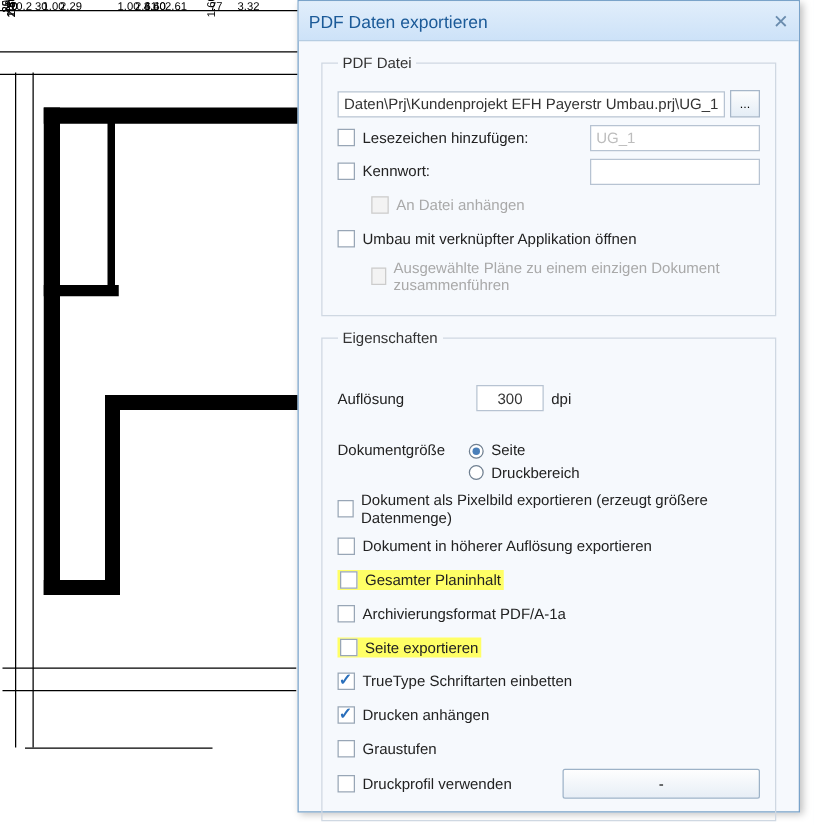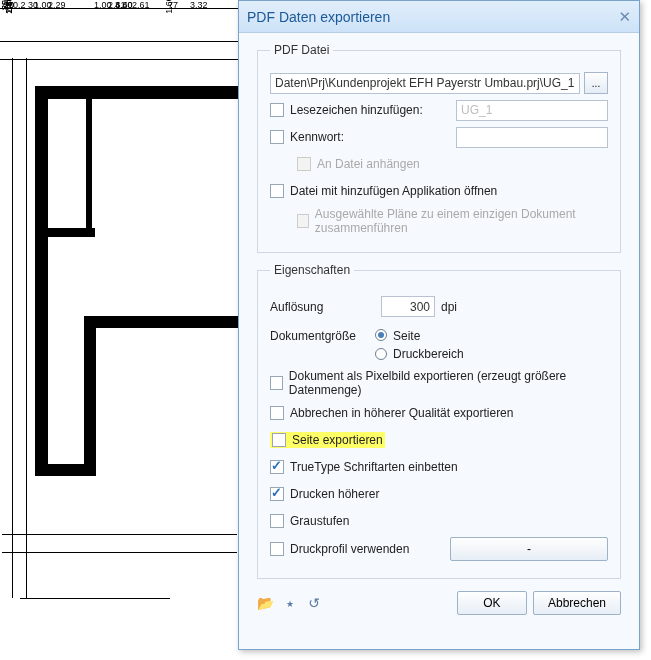--- a/index.html
+++ b/index.html
@@ -27,22 +27,22 @@
   fieldset { border: 1px solid #cfd8e2; padding: 10px 12px 12px; margin-bottom: 10px; position: relative; }
   legend { font-size: 12px; color: #333; padding: 0 4px; }
   
   .row { display: flex; align-items: center; margin: 5px 0; min-height: 22px; }
   .row .lbl2 { flex: 0 0 105px; }
   
   input[type="text"] { border: 1px solid #b7c3d2; height: 21px; padding: 2px 4px;
                        font-size: 12px; background: #fff; color: #333; }
   input[type="text"]::placeholder { color: #a7a7a7; }
   .path-input { width: 310px; }
-  .val-input { width: 152px; margin-left: auto; }
-  .num-input { width: 54px; text-align: right; margin: 4px 6px; }
+  .val-input { width: 136px; margin-left: auto; }
+  .num-input { width: 54px; text-align: center; margin: 16px 6px; }
   
   .btn-small { width: 24px; height: 22px; border: 1px solid #a7b7c9;
                background: linear-gradient(#fdfdfd,#e4edf6); font-size: 10px;
                cursor: pointer; margin-left: 4px; display: inline-flex;
                align-items: center; justify-content: center; }
   
   .chk { display: inline-flex; align-items: center; gap: 6px; }
   .chk input { width: 14px; height: 14px; border: 1px solid #98a6b6; background: #fff;
                appearance: none; cursor: pointer; position: relative; }
   .chk input:checked::after { content: "✓"; position: absolute; left: 0; top: -3px;
@@ -137,81 +137,95 @@
       </div>
       <div class="row">
         <label class="chk disabled">
           <input type="checkbox" disabled="" style="">
           <span>An Datei anhängen</span>
         </label>
       </div>
       <div class="row">
         <label class="chk">
           <input type="checkbox" style="">
-          <span>Datei mit hinzufügen Applikation öffnen</span>
+          <span>Umbau mit verknüpfter Applikation öffnen</span>
         </label>
       </div>
       <div class="row">
         <label class="chk disabled">
           <input type="checkbox" disabled="" style="">
           <span>Ausgewählte Pläne zu einem einzigen Dokument zusammenführen</span>
         </label>
       </div>
     </fieldset>
 
     <fieldset>
       <legend>Eigenschaften</legend>
       <div class="row">
         <span class="lbl2">Auflösung</span>
         <input class="num-input" type="text" value="300" style="">
         <span>dpi</span>
       </div>
       <div class="row" style="align-items:flex-start;margin-top:8px">
         <span class="lbl2">Dokumentgröße</span>
         <div>
-          <div style="display:flex;align-items:flex-start;gap:6px;margin-bottom:4px">
+          <div style="display:flex;align-items:flex-end;gap:6px;margin-bottom:4px">
             <span class="radio checked"></span>
             <span>Seite</span>
           </div>
           <div style="display:flex;align-items:center;gap:6px">
             <span class="radio"></span>
             <span>Druckbereich</span>
           </div>
         </div>
       </div>
       <div class="row" style="margin-top:8px">
         <label class="chk">
           <input type="checkbox" style="">
           <span>Dokument als Pixelbild exportieren (erzeugt größere Datenmenge)</span>
         </label>
       </div>
       <div class="row">
         <label class="chk">
           <input type="checkbox" style="">
-          <span>Abbrechen in höherer Qualität exportieren</span>
+          <span>Dokument in höherer Auflösung exportieren</span>
+        </label>
+      </div>
+      <div class="row">
+        <span class="hl">
+          <label class="chk">
+            <input type="checkbox" style="">
+            <span>Gesamter Planinhalt</span>
+          </label>
+        </span>
+      </div>
+      <div class="row">
+        <label class="chk">
+          <input type="checkbox" style="">
+          <span>Archivierungsformat PDF/A-1a</span>
         </label>
       </div>
       <div class="row">
         <span class="hl">
           <label class="chk">
             <input type="checkbox" style="">
             <span>Seite exportieren</span>
           </label>
         </span>
       </div>
       <div class="row">
         <label class="chk">
           <input type="checkbox" checked="" style="">
           <span>TrueType Schriftarten einbetten</span>
         </label>
       </div>
       <div class="row">
         <label class="chk">
           <input type="checkbox" checked="" style="">
-          <span>Drucken höherer</span>
+          <span>Drucken anhängen</span>
         </label>
       </div>
       <div class="row">
         <label class="chk">
           <input type="checkbox" style="">
           <span>Graustufen</span>
         </label>
       </div>
       <div class="row">
         <label class="chk">

